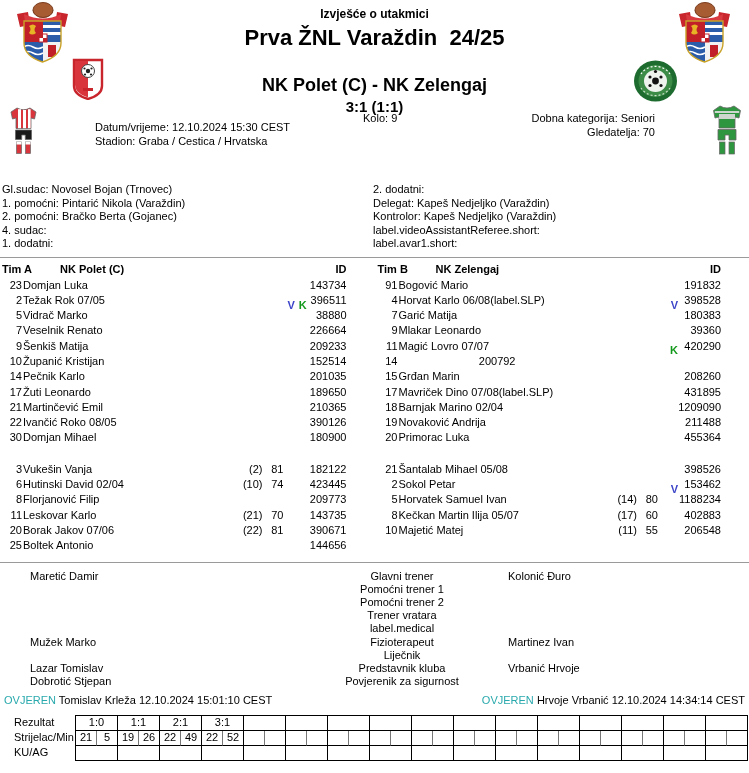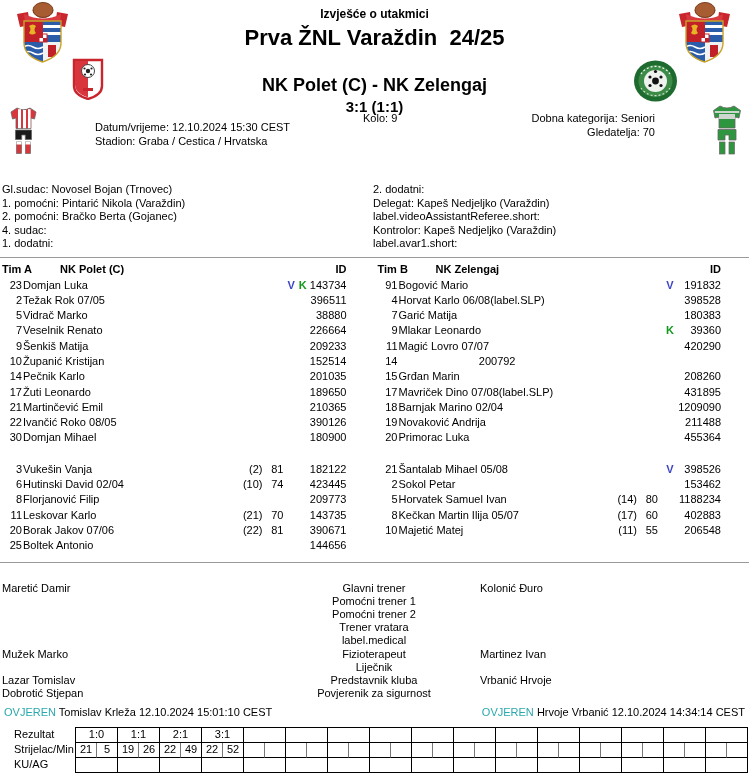--- a/index.html
+++ b/index.html
@@ -49,26 +49,26 @@
   .theader { display:flex; font-weight:bold; height:16px; line-height:15px; }
   .th-label { width:58px; }
   .th-name  { flex:1; }
   .th-id    { width:43px; text-align:right; }
   .prow { display:flex; height:15.3px; line-height:15.3px; }
   .prow.gap { height:16px; }
   .pnum { width:20px; text-align:right; }
   .pname { flex:1; padding-left:1px; white-space:nowrap; overflow:visible; }
   .psub { width:34px; text-align:right; }
   .pmin { width:21px; text-align:right; }
-  .pbadges { width:20px; text-align:center; font-weight:bold; }
+  .pbadges { width:20px; text-align:right; font-weight:bold;margin-top:20px; }
   .badge { margin-left:4px; }
   .pid { width:43px; text-align:right; }
 
   
-  .staff { margin-top:19px; }
+  .staff { margin-top:7px;padding-left:28px; }
   .staff-row { display:grid; grid-template-columns:300px 148px 1fr; line-height:13.2px; }
   .s-left { padding-left:2px; }
   .s-role { text-align:center; }
   .s-right { padding-left:32px; }
 
   
   .certs { display:flex; justify-content:space-between; margin-top:5px; padding:0 4px 0 4px; height:14px; line-height:14px; }
   .ovj { font-weight:normal; }
 
   
@@ -226,22 +226,22 @@
     <div class="off-col left">
         <div class="oline">Gl.sudac: Novosel Bojan (Trnovec)</div>
         <div class="oline">1. pomoćni: Pintarić Nikola (Varaždin)</div>
         <div class="oline">2. pomoćni: Bračko Berta (Gojanec)</div>
         <div class="oline">4. sudac:</div>
         <div class="oline">1. dodatni:</div>
       </div>
     <div class="off-col right">
         <div class="oline">2. dodatni:</div>
         <div class="oline">Delegat: Kapeš Nedjeljko (Varaždin)</div>
+        <div class="oline">Kontrolor: Kapeš Nedjeljko (Varaždin)</div>
         <div class="oline">label.videoAssistantReferee.short:</div>
-        <div class="oline">Kontrolor: Kapeš Nedjeljko (Varaždin)</div>
         <div class="oline">label.avar1.short:</div>
       </div>
   </div>
 
   <hr class="rule rule1">
 
   <div class="teams">
     <div class="team a">
       <div class="theader">
         <span class="th-label">Tim A</span>

